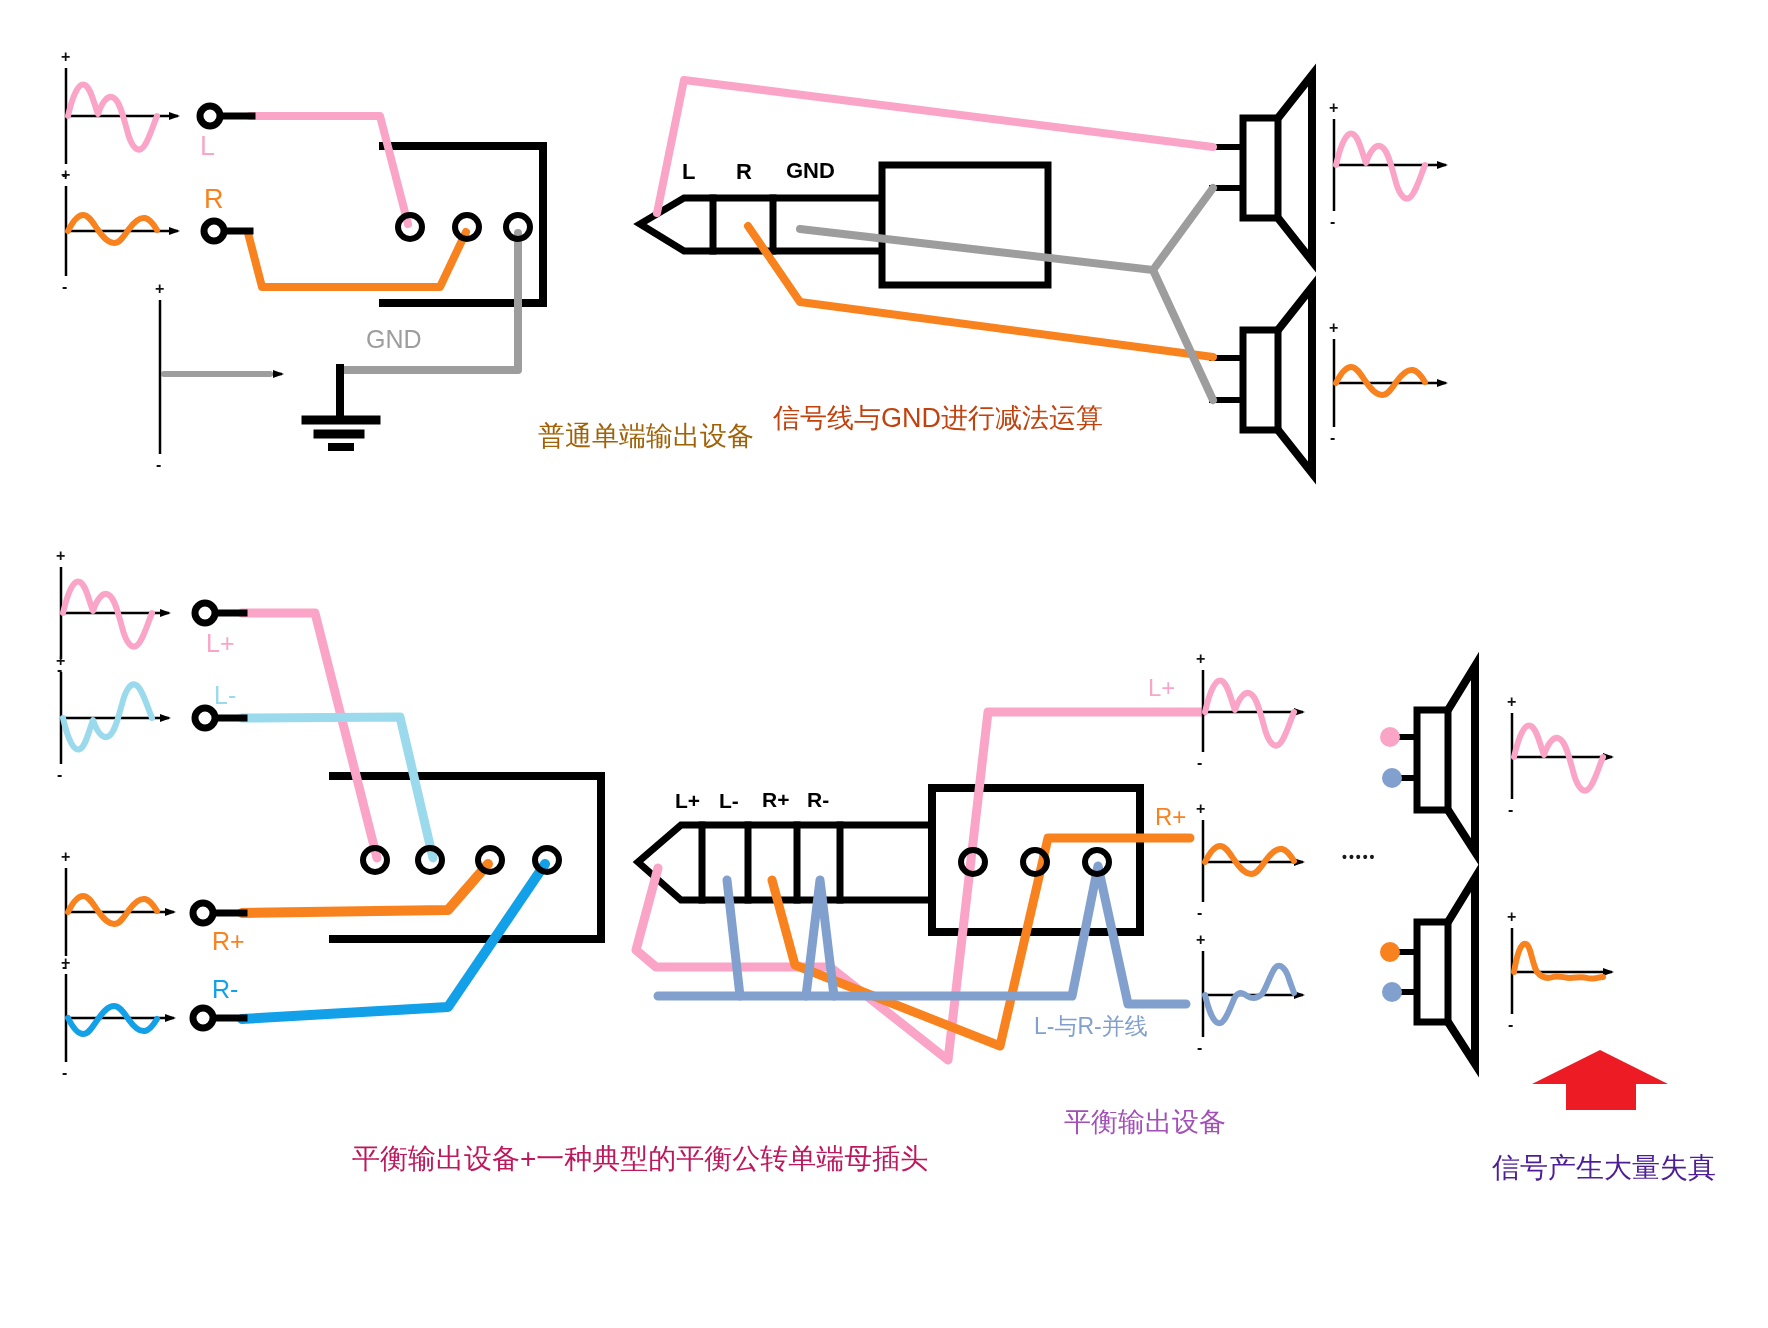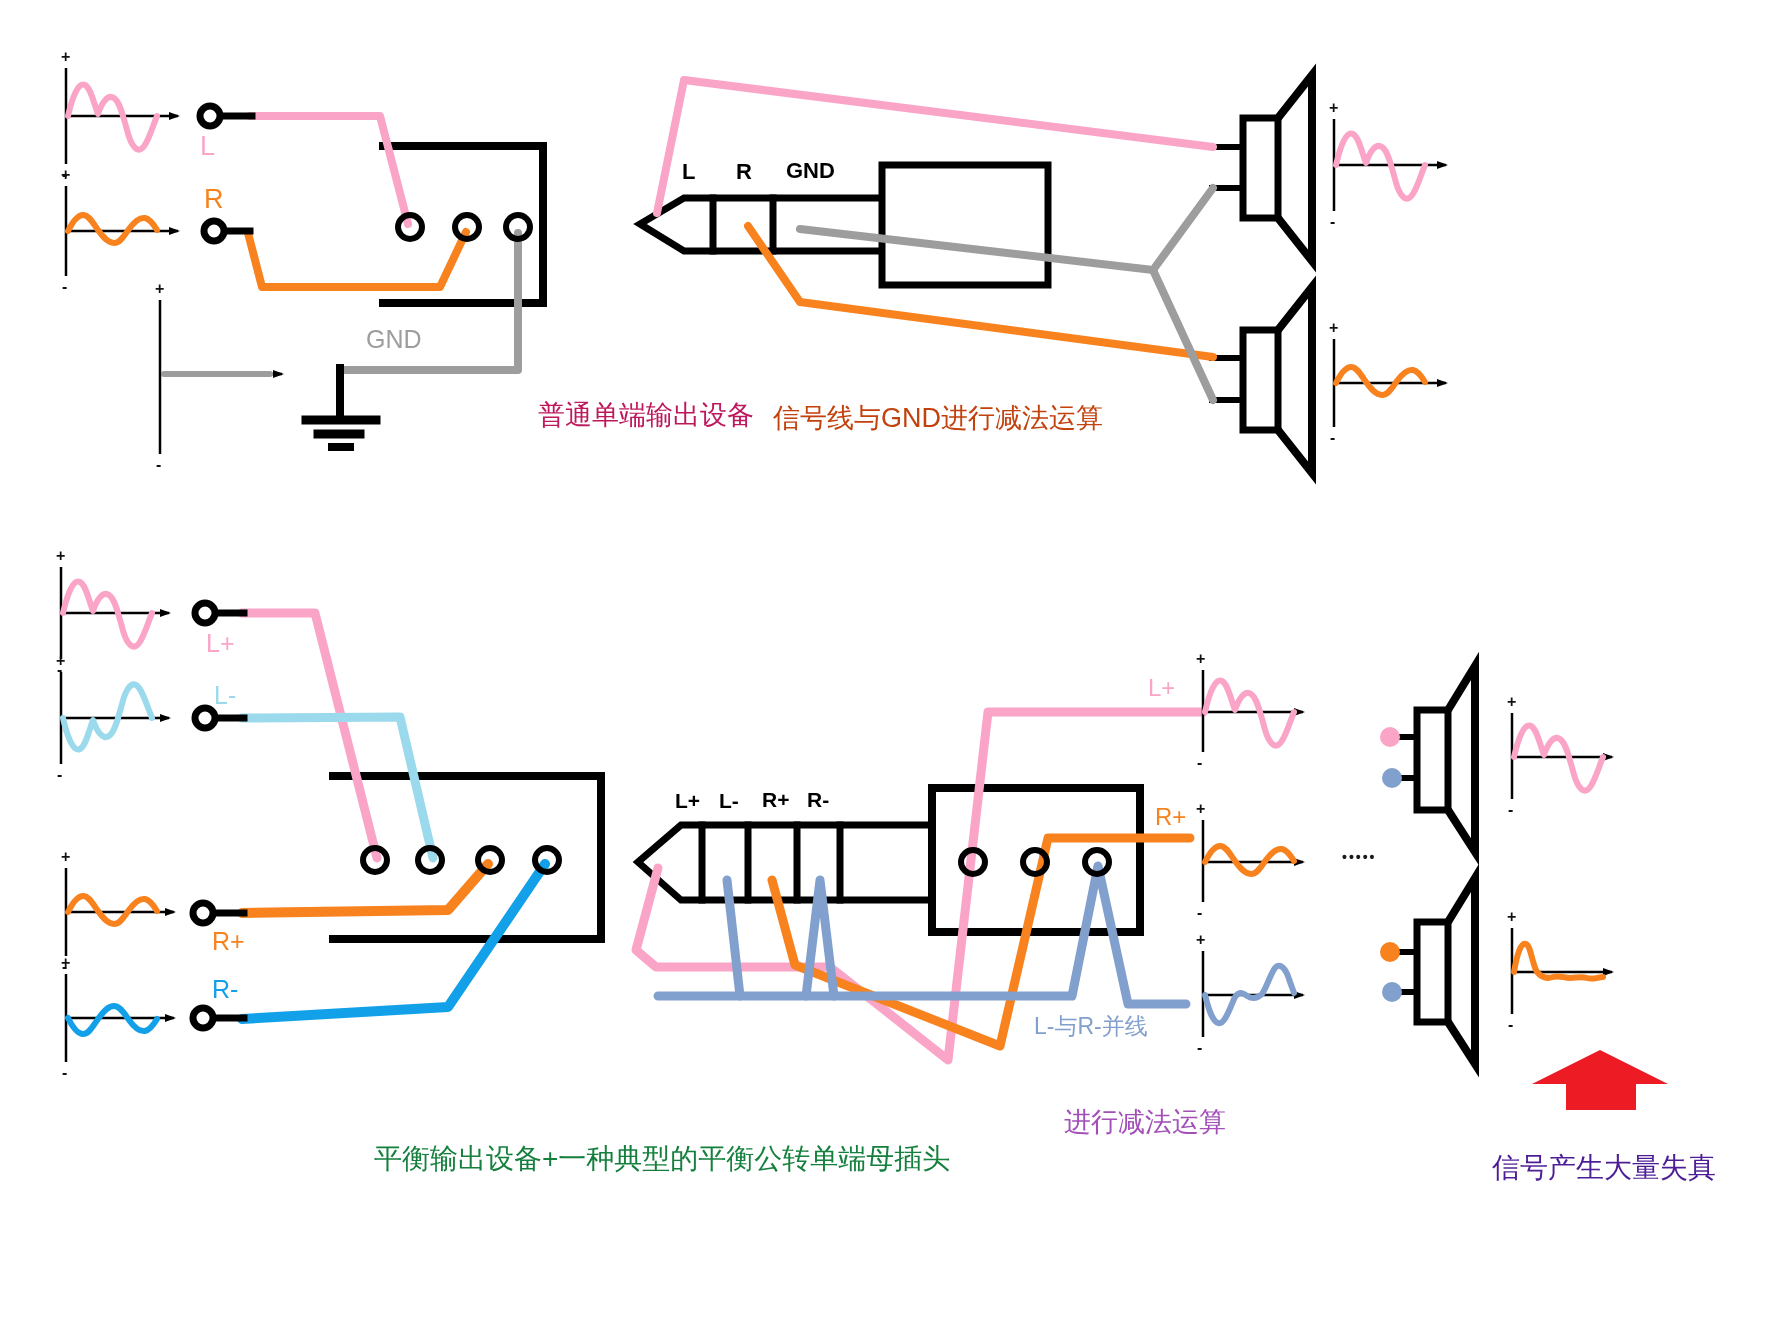--- a/index.html
+++ b/index.html
@@ -286,37 +286,37 @@
 </svg>
 
 <div class="lbl" style="left:200px;top:132px;font-size:27px;color:#FAA5C8">L</div>
 <div class="lbl" style="left:204px;top:185px;font-size:27px;color:#F8821E">R</div>
 <div class="lbl" style="left:366px;top:326px;font-size:25px;color:#9D9D9D">GND</div>
 
 <div class="lbl bold" style="left:682px;top:160px;font-size:22px;color:#000">L</div>
 <div class="lbl bold" style="left:736px;top:160px;font-size:22px;color:#000">R</div>
 <div class="lbl bold" style="left:786px;top:159px;font-size:22px;color:#000">GND</div>
 
-<div class="lbl" style="left:538px;top:401px;font-size:27px;color:#be185d">普通单端输出设备</div>
+<div class="lbl" style="left:538px;top:422px;font-size:27px;color:#a16207">普通单端输出设备</div>
 <div class="lbl" style="left:773px;top:404px;font-size:27px;color:#c2410c">信号线与GND进行减法运算</div>
 
 <div class="lbl" style="left:206px;top:630px;font-size:25px;color:#FAA5C8">L+</div>
 <div class="lbl" style="left:214px;top:682px;font-size:25px;color:#9ADAEC">L-</div>
 <div class="lbl" style="left:212px;top:928px;font-size:25px;color:#F8821E">R+</div>
 <div class="lbl" style="left:212px;top:976px;font-size:25px;color:#12A1E8">R-</div>
 
 <div class="lbl bold" style="left:675px;top:790px;font-size:21px;color:#000">L+</div>
 <div class="lbl bold" style="left:719px;top:790px;font-size:21px;color:#000">L-</div>
 <div class="lbl bold" style="left:762px;top:789px;font-size:21px;color:#000">R+</div>
 <div class="lbl bold" style="left:807px;top:789px;font-size:21px;color:#000">R-</div>
 
 <div class="lbl" style="left:1148px;top:675px;font-size:24px;color:#FAA5C8">L+</div>
 <div class="lbl" style="left:1155px;top:804px;font-size:24px;color:#F8821E">R+</div>
 
 <div class="lbl" style="left:1034px;top:1014px;font-size:23px;color:#82A0CD">L-与R-并线</div>
 <div class="lbl bold" style="left:1342px;top:850px;font-size:14px;letter-spacing:2px;color:#1a1a1a">•••••</div>
 
-<div class="lbl" style="left:1064px;top:1108px;font-size:27px;color:#A24FB8">进行减法运算</div>
-
-<div class="lbl" style="left:374px;top:1144px;font-size:28px;color:#15803d">平衡输出设备+一种典型的平衡公转单端母插头</div>
+<div class="lbl" style="left:1064px;top:1108px;font-size:27px;color:#A24FB8">平衡输出设备</div>
+
+<div class="lbl" style="left:352px;top:1144px;font-size:28px;color:#be185d">平衡输出设备+一种典型的平衡公转单端母插头</div>
 <div class="lbl" style="left:1492px;top:1153px;font-size:28px;color:#4c1d95">信号产生大量失真</div>
 
 </div>
 
 </body></html>

